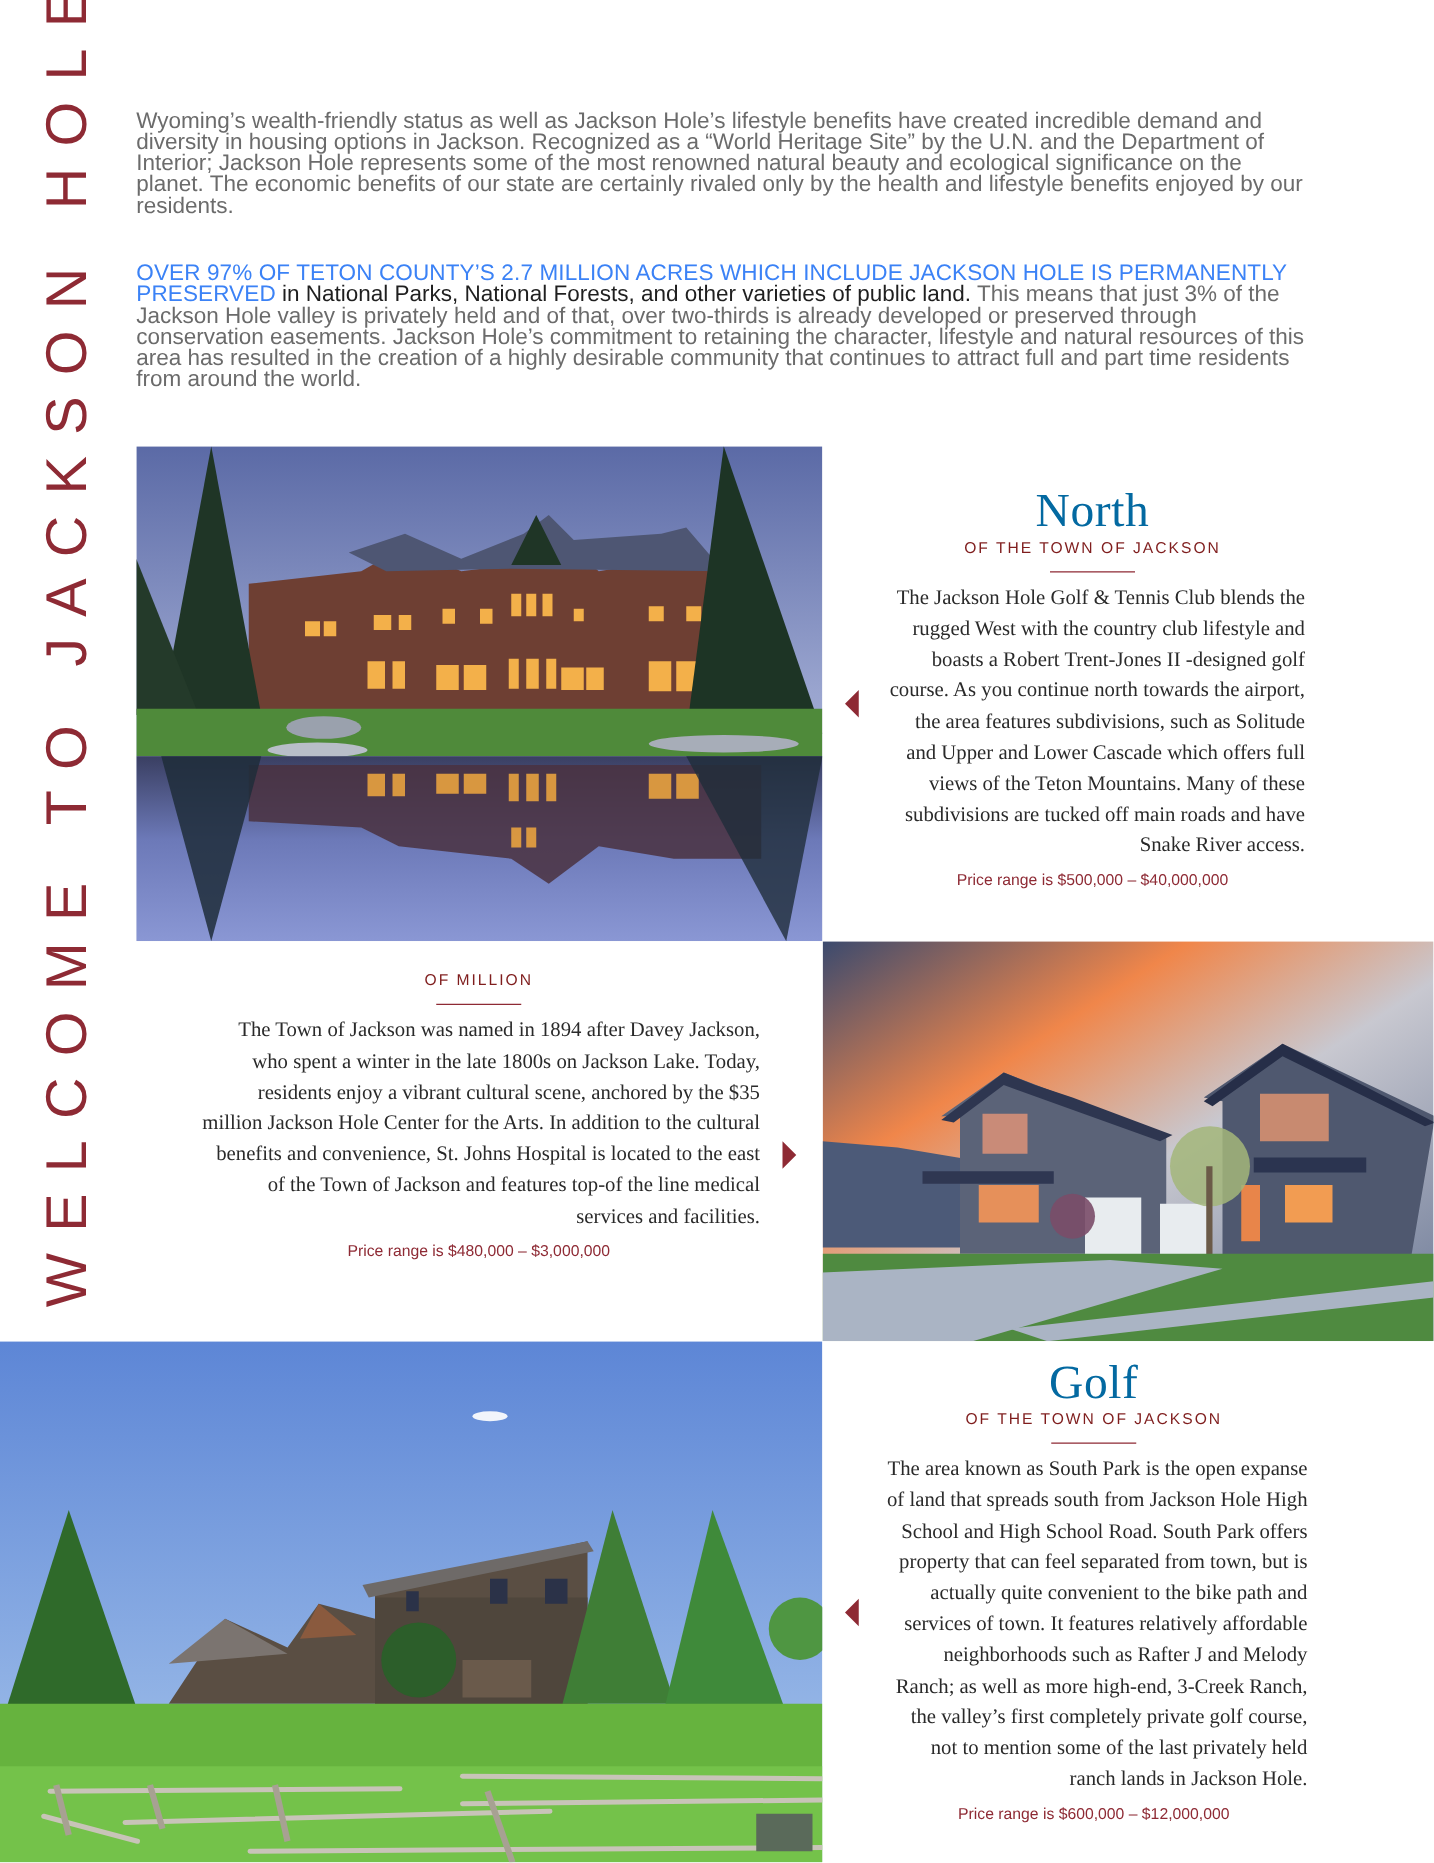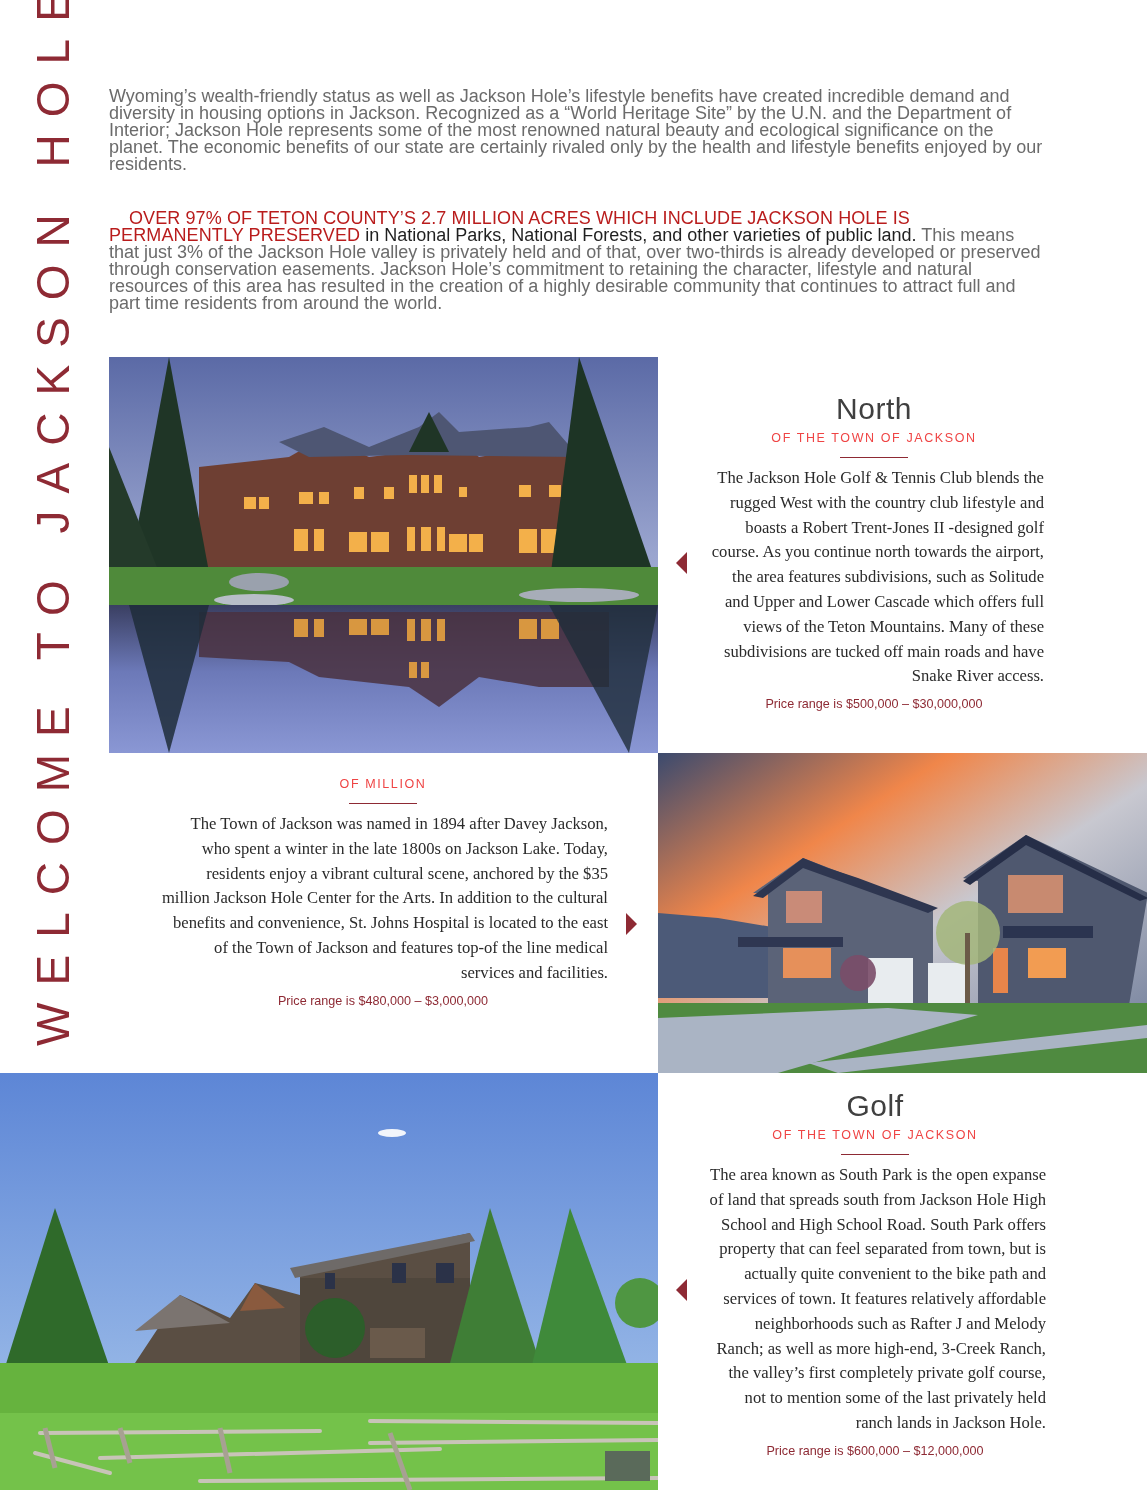--- a/index.html
+++ b/index.html
@@ -33,48 +33,48 @@
     left: 109px;
     width: 940px;
     font-family: "Liberation Sans", sans-serif;
     font-size: 18px;
     line-height: 17px;
     color: #6b6b6b;
   }
   .intro-1 { top: 88px; }
   .intro-2 { top: 210px; }
   .intro .lead { color: #1f1f1f; }
-  .intro .lead-caps { color: #b91c1c; letter-spacing: 0.1px; margin-left: 20px; }
+  .intro .lead-caps { color: #3b82f6; letter-spacing: 0.1px; }
 
   .photo {
     position: absolute;
     overflow: hidden;
   }
   .photo svg { display: block; width: 100%; height: 100%; }
   .photo-north { left: 109px; top: 357px; width: 549px; height: 396px; }
   .photo-town { left: 658px; top: 753px; width: 489px; height: 320px; }
   .photo-south { left: 0px; top: 1073px; width: 658px; height: 417px; }
 
   .section {
     position: absolute;
     text-align: center;
   }
   .section .heading {
-    font-family: Liberation Sans, sans-serif;
+    font-family: Liberation Serif, serif;
     font-weight: 200;
-    font-size: 30px;
+    font-size: 38px;
     line-height: 38px;
-    color: #404040;
+    color: #0369a1;
     letter-spacing: 0.5px;
   }
   .section .subheading {
     font-family: "Liberation Sans", sans-serif;
     font-size: 12.5px;
     letter-spacing: 1.6px;
-    color: #ef4444;
+    color: #7f1d1d;
     margin-top: 3px;
   }
   .section .rule {
     width: 68px;
     height: 1px;
     background: #8e2a34;
     margin: 12px auto 0 auto;
   }
   .section .body {
     font-family: "Liberation Serif", serif;
@@ -193,21 +193,21 @@
     <polygon points="440,248 549,248 520,396" fill="#1f2d3a" opacity="0.8"></polygon>
   </svg>
 </div>
 
 <div class="arrow arrow-left arrow-north"></div>
 <div class="section section-north">
   <div class="heading">North</div>
   <div class="subheading">OF THE TOWN OF JACKSON</div>
   <div class="rule"></div>
   <p class="body">The Jackson Hole Golf &amp; Tennis Club blends the rugged West with the country club lifestyle and boasts a Robert Trent-Jones II -designed golf course. As you continue north towards the airport, the area features subdivisions, such as Solitude and Upper and Lower Cascade which offers full views of the Teton Mountains. Many of these subdivisions are tucked off main roads and have Snake River access.</p>
-  <div class="price">Price range is $500,000 – $30,000,000</div>
+  <div class="price">Price range is $500,000 – $40,000,000</div>
 </div>
 
 <div class="section section-town">
   <div class="subheading">OF MILLION</div>
   <div class="rule"></div>
   <p class="body">The Town of Jackson was named in 1894 after Davey Jackson, who spent a winter in the late 1800s on Jackson Lake.  Today, residents enjoy a vibrant cultural scene, anchored by the $35 million Jackson Hole Center for the Arts. In addition to the cultural benefits and convenience, St. Johns Hospital is located to the east of the Town of Jackson and features top-of the line medical services and facilities.</p>
   <div class="price">Price range is $480,000 – $3,000,000</div>
 </div>
 <div class="arrow arrow-right arrow-town"></div>
 

